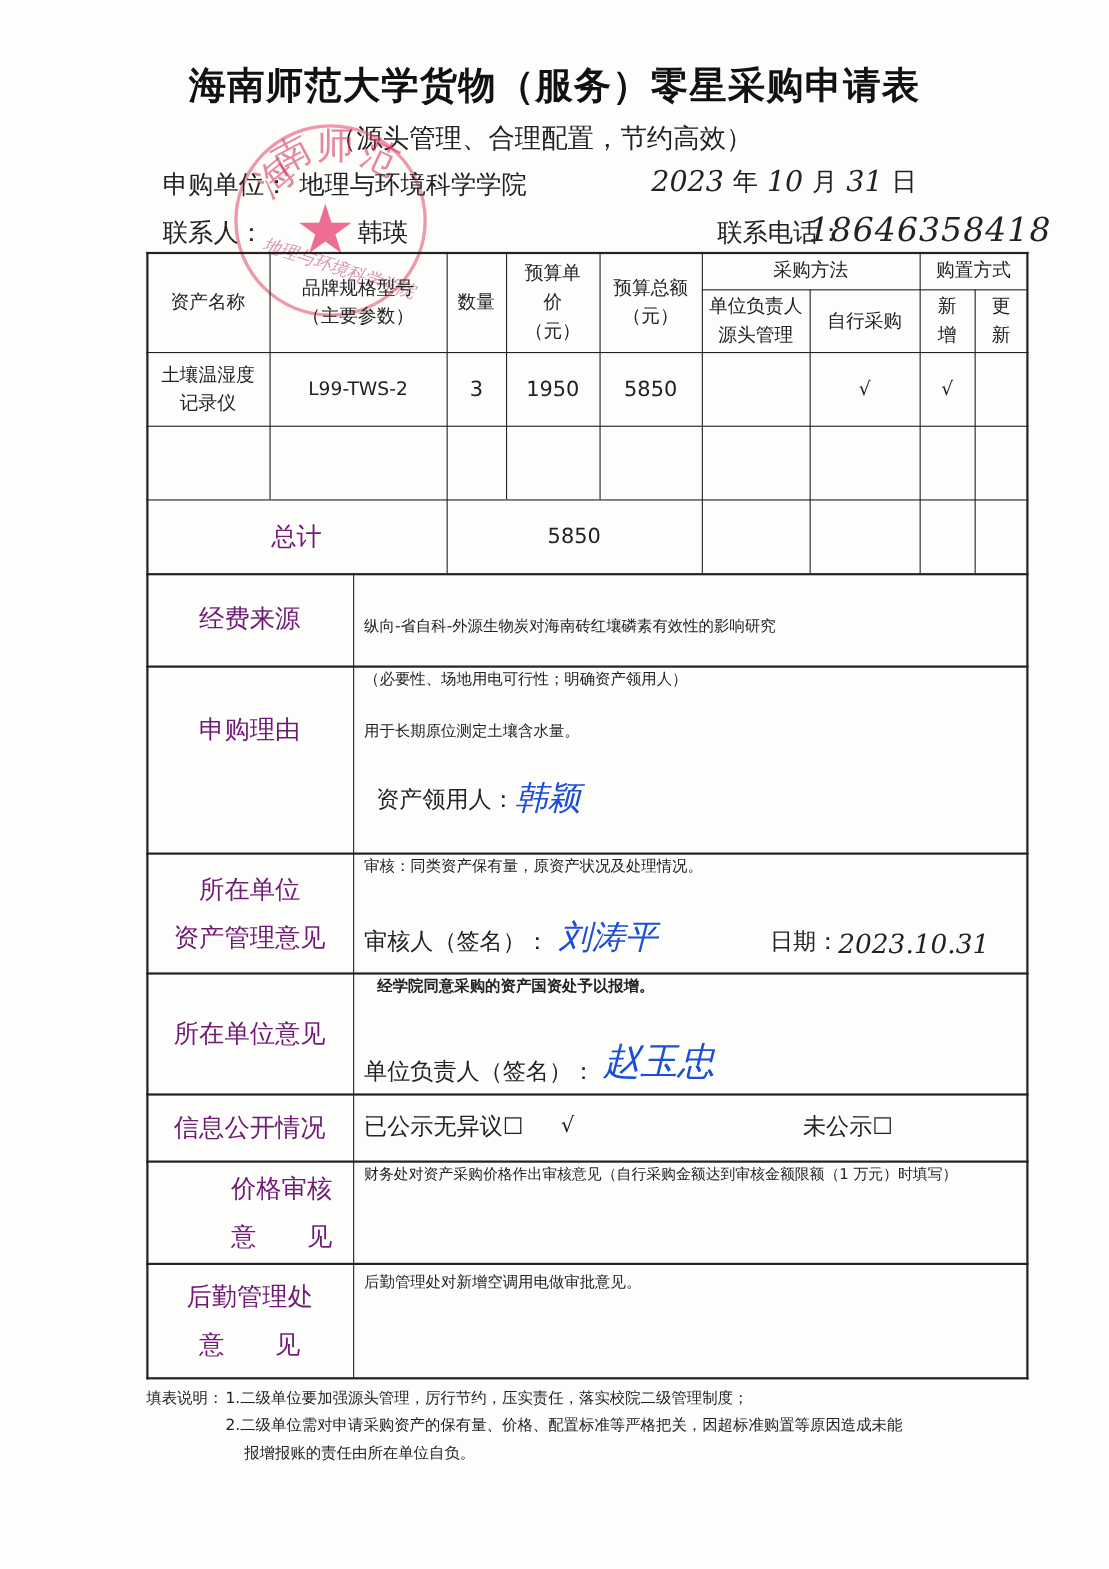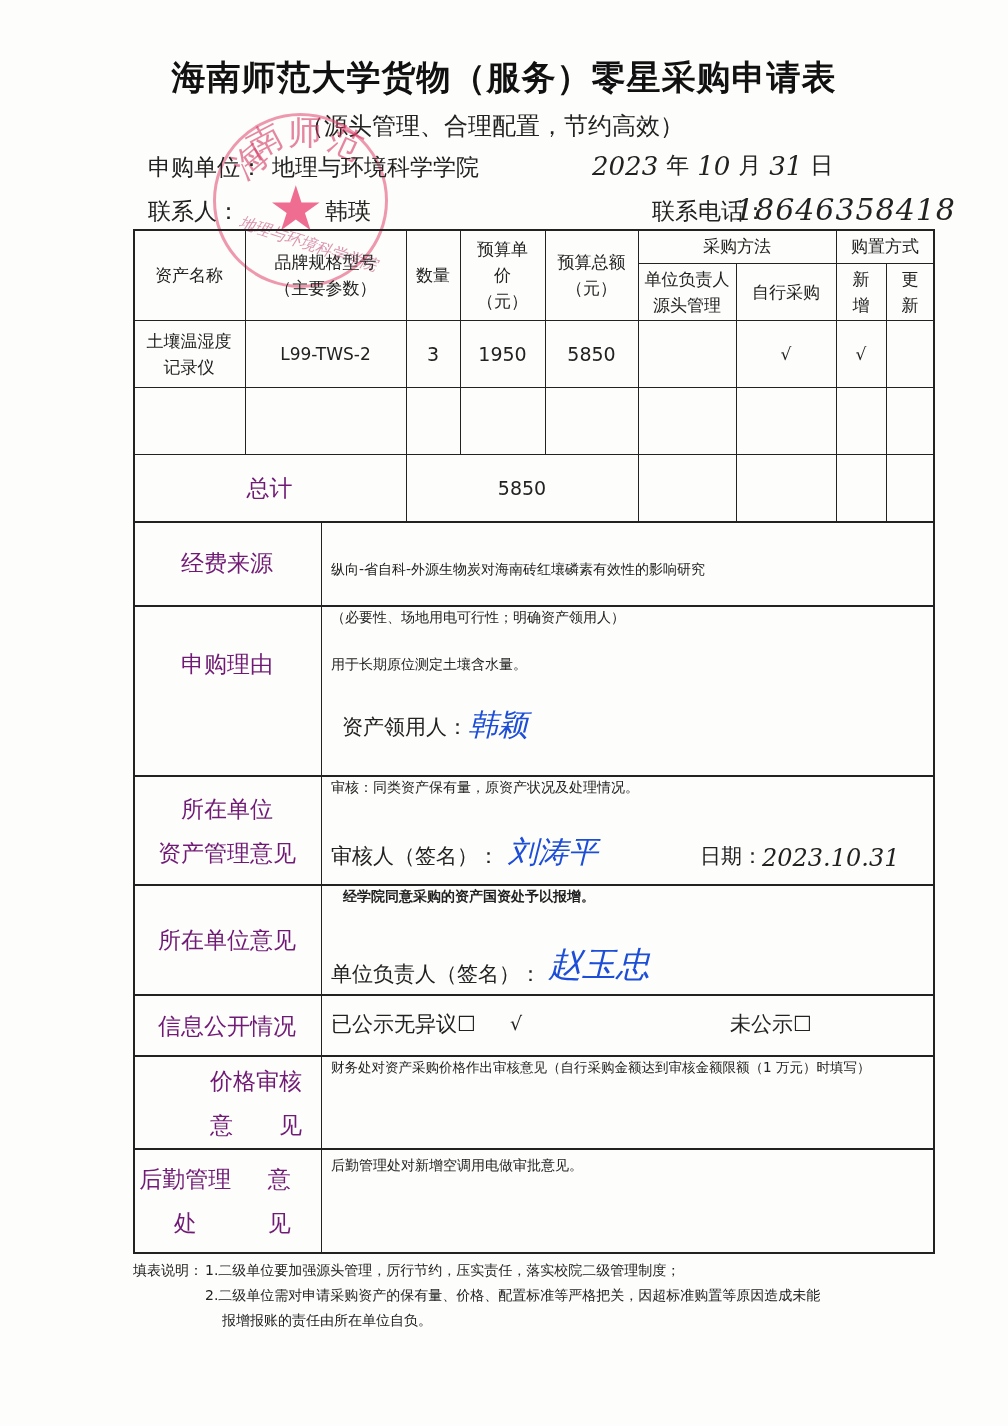--- a/index.html
+++ b/index.html
@@ -181,21 +181,21 @@
 <div class="abs hdr" style="left:331px; top:1010px; font-size:21px;">已公示无异议☐</div>
 <div class="abs hdr" style="left:510px; top:1012px; font-size:19px;">√</div>
 <div class="abs hdr" style="left:730px; top:1010px; font-size:21px;">未公示☐</div>
 
 <div class="cell big" style="left:144px; top:1057px; width:188px; height:92px; flex-direction:column;padding-left:36px;">
   <span>价格审核</span>
   <span>意　　见</span>
 </div>
 <div class="abs small" style="left:331px; top:1059px; font-size:13.5px;">财务处对资产采购价格作出审核意见（自行采购金额达到审核金额限额（1 万元）时填写）</div>
 
-<div class="cell big" style="left:133px; top:1150px; width:188px; height:102px; flex-direction:row;">
+<div class="cell big" style="left:133px; top:1150px; width:188px; height:102px; flex-direction:column;">
   <span>后勤管理处</span>
   <span>意　　见</span>
 </div>
 <div class="abs small" style="left:331px; top:1157px;">后勤管理处对新增空调用电做审批意见。</div>
 
 <div class="abs note" style="left:133px; top:1262px;">填表说明：</div>
 <div class="abs note" style="left:205px; top:1262px;">1.二级单位要加强源头管理，厉行节约，压实责任，落实校院二级管理制度；</div>
 <div class="abs note" style="left:205px; top:1287px;">2.二级单位需对申请采购资产的保有量、价格、配置标准等严格把关，因超标准购置等原因造成未能</div>
 <div class="abs note" style="left:222px; top:1312px;">报增报账的责任由所在单位自负。</div>
 

